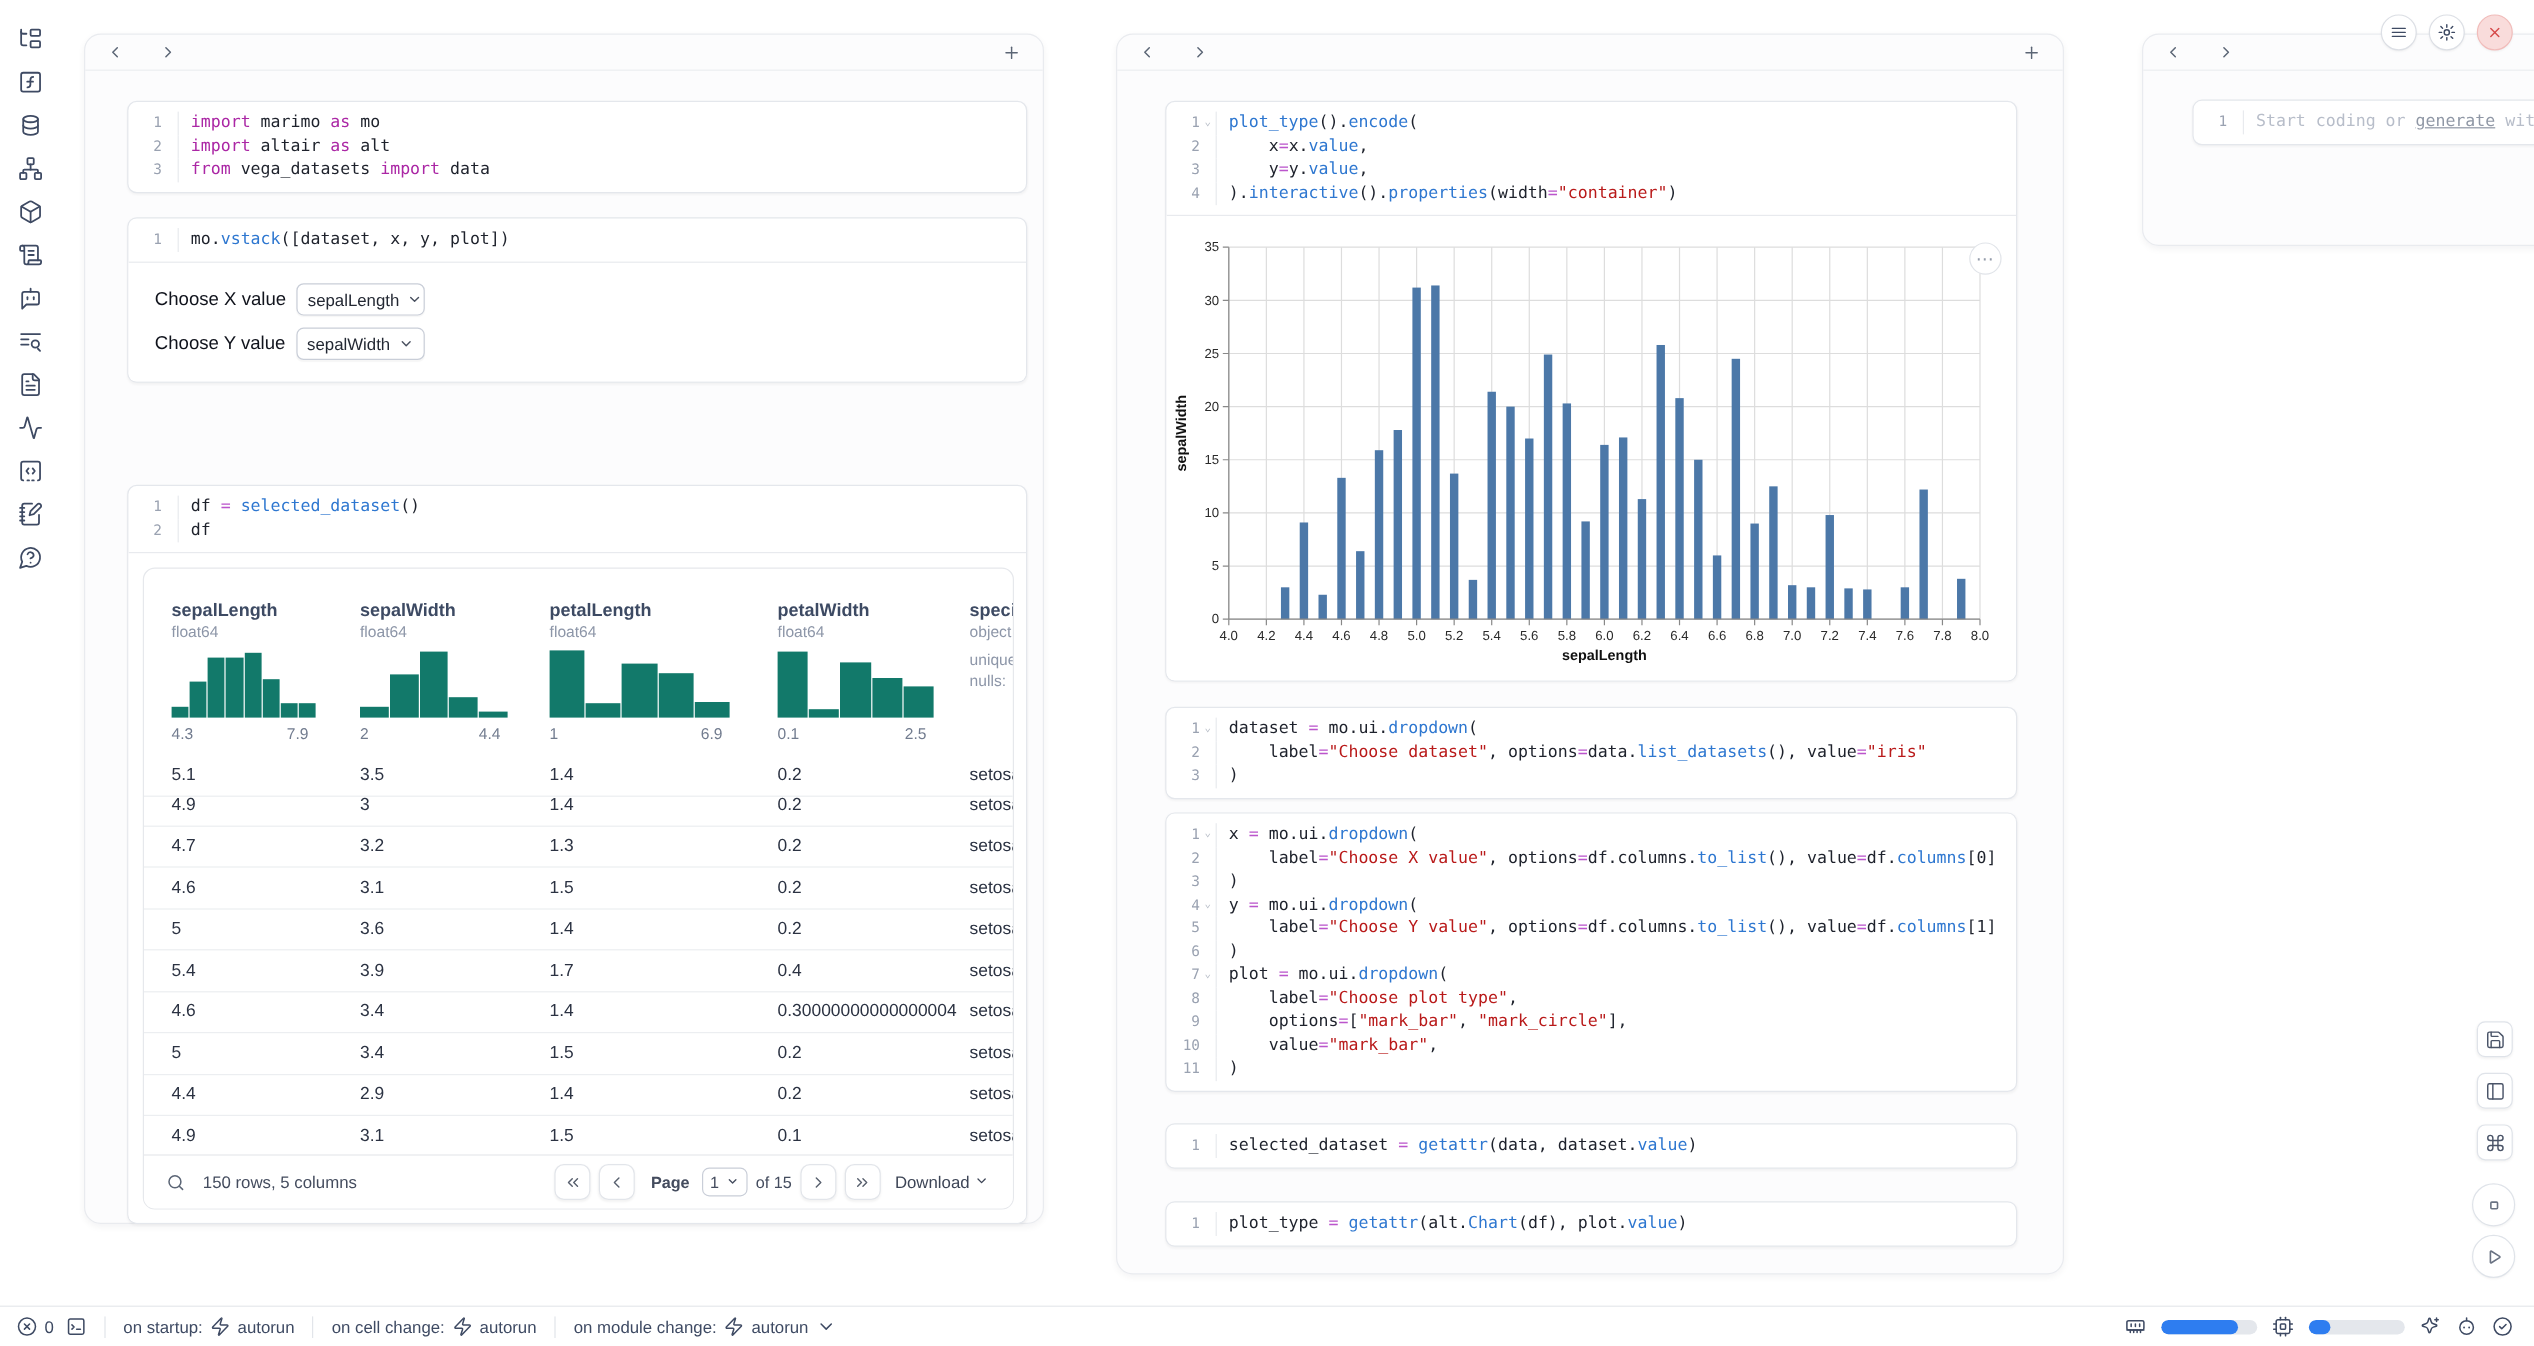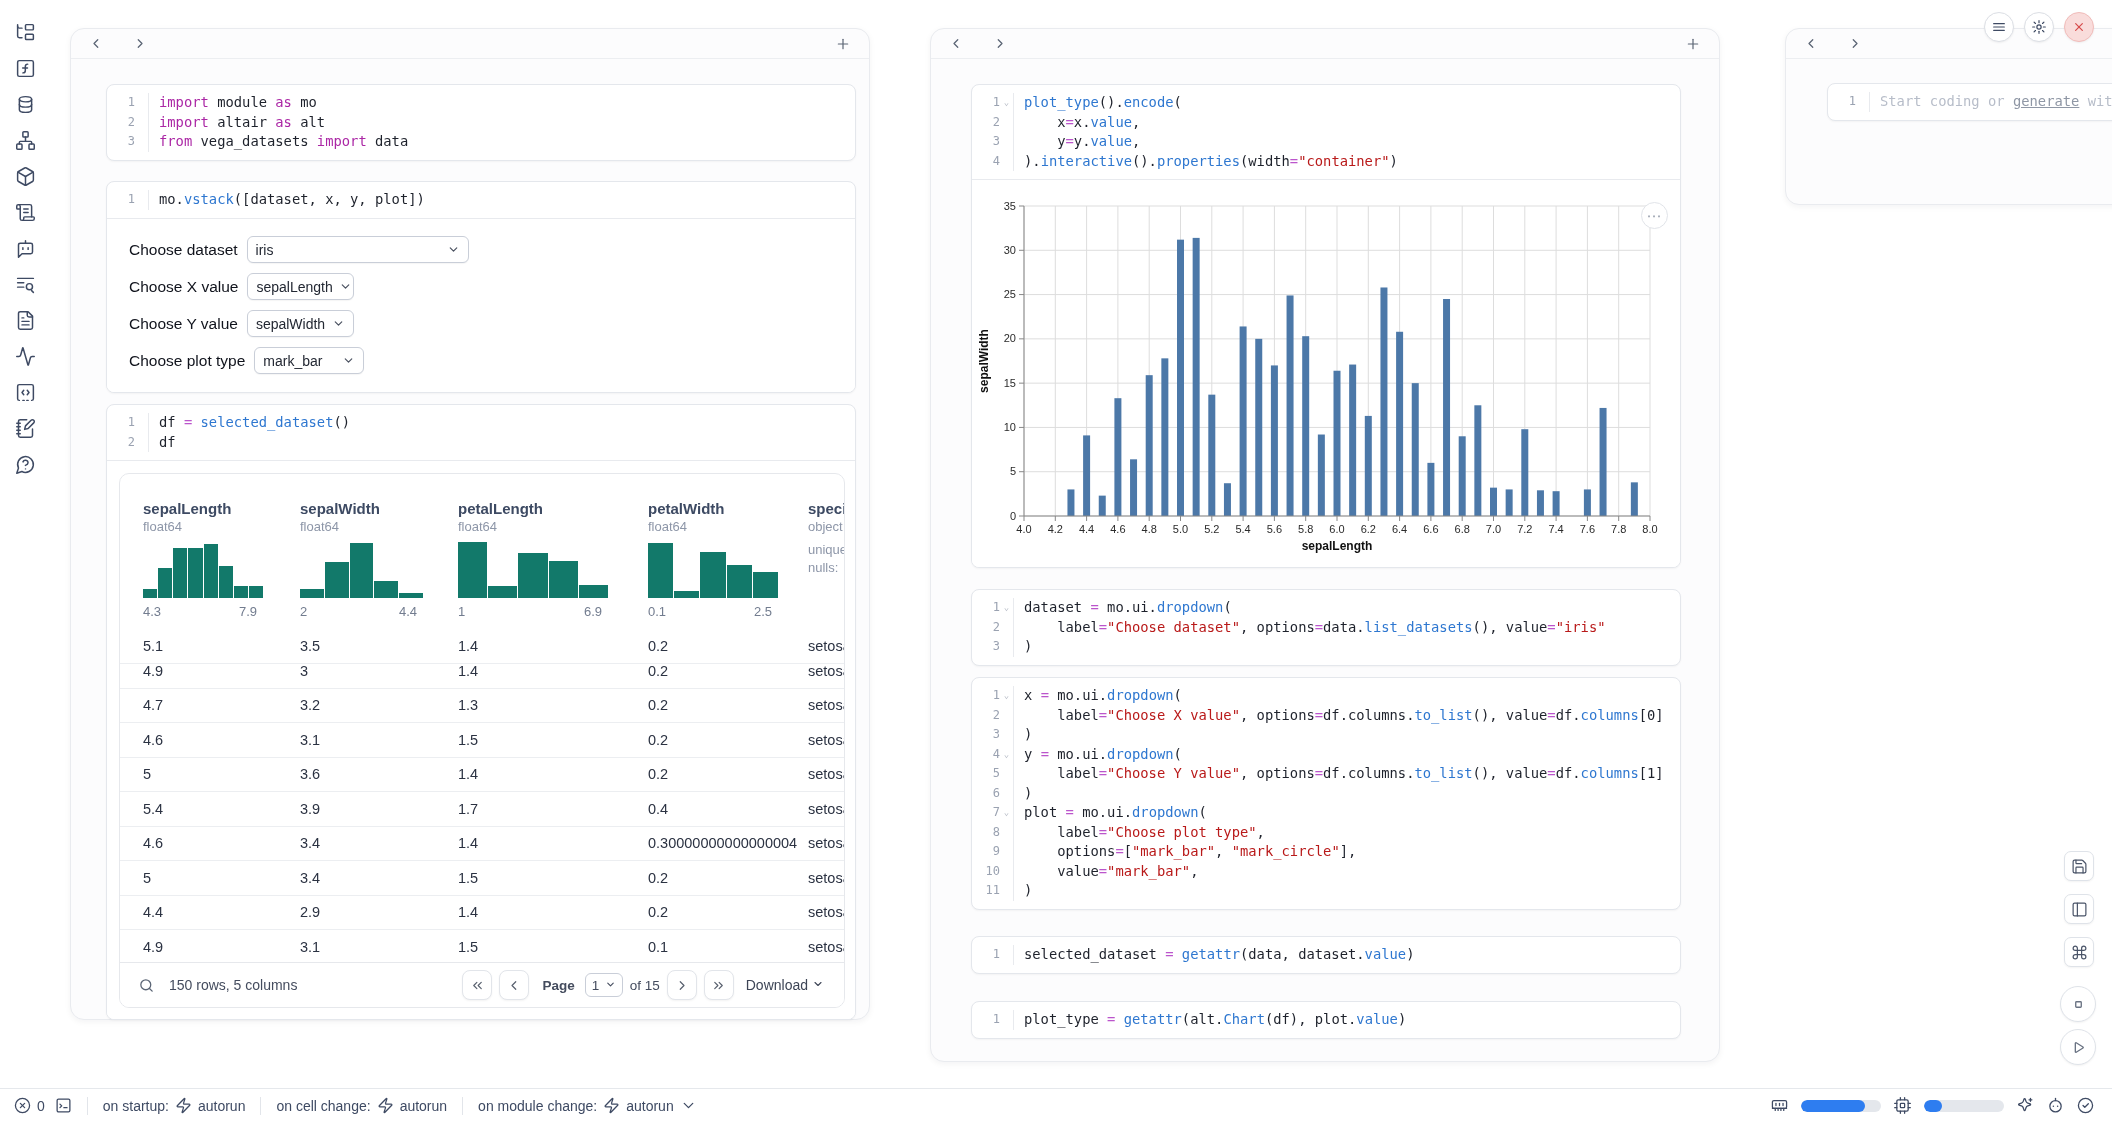--- a/index.html
+++ b/index.html
@@ -193,21 +193,21 @@
           </svg>
         </span>
       </div>
       <div class="cell" style="left: 35px; top: 55px; width: 750px;">
         <div class="codelines">
           <div class="cl">
             <span class="gut">
               <span class="ln">1</span>
               <span class="chv"></span>
             </span>
-            <span class="code"><span class="tk-kw">import</span><span class="tk-pl"> module </span><span class="tk-kw">as</span><span class="tk-pl"> mo</span></span>
+            <span class="code"><span class="tk-kw">import</span><span class="tk-pl"> marimo </span><span class="tk-kw">as</span><span class="tk-pl"> mo</span></span>
           </div>
           <div class="cl">
             <span class="gut">
               <span class="ln">2</span>
               <span class="chv"></span>
             </span>
             <span class="code"><span class="tk-kw">import</span><span class="tk-pl"> altair </span><span class="tk-kw">as</span><span class="tk-pl"> alt</span></span>
           </div>
           <div class="cl">
             <span class="gut">
@@ -223,57 +223,35 @@
           <div class="cl">
             <span class="gut">
               <span class="ln">1</span>
               <span class="chv"></span>
             </span>
             <span class="code"><span class="tk-pl">mo.</span><span class="tk-fn">vstack</span><span class="tk-pl">([dataset, x, y, plot])</span></span>
           </div>
         </div>
         <div class="output">
           <div class="ctl-wrap">
-            <div class="ctl-row">
-              <span class="ctl-label">Choose dataset</span>
-              <span class="selectbox" style="width: 222px;">
-                <span>iris</span>
-                <span class="sel-chev">
-                  <svg width="13" height="13" viewBox="0 0 24 24" fill="none" stroke="currentColor" stroke-width="2.2" stroke-linecap="round" stroke-linejoin="round">
-                    <path d="m6 9 6 6 6-6"></path>
-                  </svg>
-                </span>
-              </span>
-            </div>
             <div class="ctl-row">
               <span class="ctl-label">Choose X value</span>
               <span class="selectbox" style="width: 107px;">
                 <span>sepalLength</span>
                 <span class="sel-chev">
                   <svg width="13" height="13" viewBox="0 0 24 24" fill="none" stroke="currentColor" stroke-width="2.2" stroke-linecap="round" stroke-linejoin="round">
                     <path d="m6 9 6 6 6-6"></path>
                   </svg>
                 </span>
               </span>
             </div>
             <div class="ctl-row">
               <span class="ctl-label">Choose Y value</span>
               <span class="selectbox" style="width: 107px;">
                 <span>sepalWidth</span>
-                <span class="sel-chev">
-                  <svg width="13" height="13" viewBox="0 0 24 24" fill="none" stroke="currentColor" stroke-width="2.2" stroke-linecap="round" stroke-linejoin="round">
-                    <path d="m6 9 6 6 6-6"></path>
-                  </svg>
-                </span>
-              </span>
-            </div>
-            <div class="ctl-row">
-              <span class="ctl-label">Choose plot type</span>
-              <span class="selectbox" style="width: 110px;">
-                <span>mark_bar</span>
                 <span class="sel-chev">
                   <svg width="13" height="13" viewBox="0 0 24 24" fill="none" stroke="currentColor" stroke-width="2.2" stroke-linecap="round" stroke-linejoin="round">
                     <path d="m6 9 6 6 6-6"></path>
                   </svg>
                 </span>
               </span>
             </div>
           </div>
         </div>
       </div>

